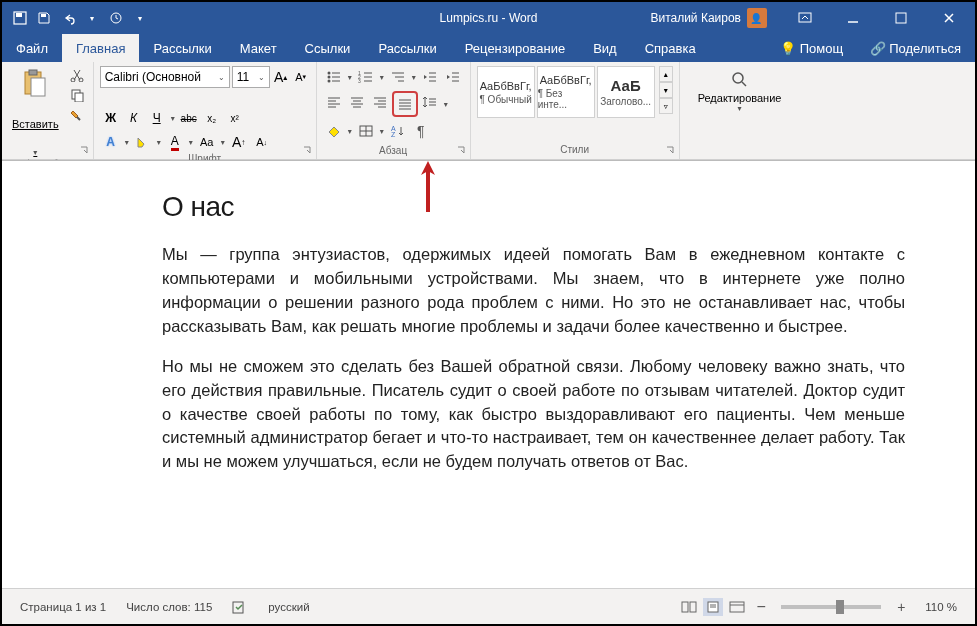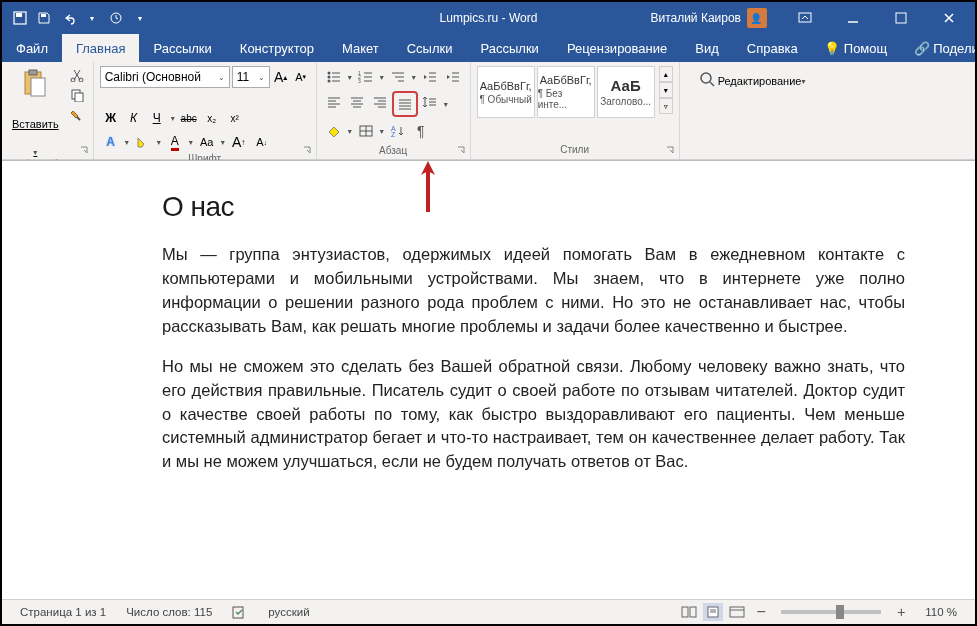--- a/index.html
+++ b/index.html
@@ -44,31 +44,31 @@
 .pbtn.highlighted { border: 2px solid #d04040; border-radius: 4px; width:26px; height:26px; }
 .dd { width: 8px; display: flex; align-items: center; justify-content: center; cursor: pointer; }
 
 .styles-row { display: flex; gap: 2px; }
 .style-box { width: 58px; height: 52px; border: 1px solid #d0d0d0; background: #fff; display: flex; flex-direction: column; align-items: center; justify-content: center; cursor: pointer; font-size: 10px; color: #555; overflow:hidden; }
 .style-sample { font-size: 11px; color: #333; margin-bottom: 2px; }
 .style-box.head .style-sample { font-size: 15px; font-weight: bold; color: #333; }
 .style-arrows { display: flex; flex-direction: column; margin-left: 2px; }
 .sa { width: 14px; height: 16px; border: 1px solid #d0d0d0; display: flex; align-items: center; justify-content: center; cursor: pointer; font-size:8px; }
 
-.edit-group { display: flex; align-items: center; padding: 4px 12px; cursor:pointer; }
+.edit-group { display: flex; flex-direction: column; align-items: center; padding: 4px 12px; cursor:pointer; }
 .edit-icon { width: 20px; height: 20px; margin-bottom: 2px; }
 
 .doc-area { position: relative; height: 440px; overflow: hidden; background: #fff; border-top: 1px solid #bbb; }
 .page { padding: 30px 70px 20px 160px; }
 .heading { font-size: 28px; font-weight: 400; color: #1a1a1a; margin-bottom: 20px; letter-spacing: -0.5px; }
 .para { font-size: 16.5px; line-height: 1.45; color: #222; margin-bottom: 16px; text-align: justify; }
 
 .annotation-arrow { position: absolute; left: 414px; top: -4px; pointer-events: none; }
 
-.statusbar { position: absolute; bottom: 0; left: 0; right: 0; height: 25px; background: #f3f2f1; border-top: 1px solid #d0d0d0; display: flex; align-items: center; font-size: 11.5px; color: #444; padding: 0 8px; }
+.statusbar { position: absolute; bottom: 0; left: 0; right: 0; height: 36px; background: #f3f2f1; border-top: 1px solid #d0d0d0; display: flex; align-items: center; font-size: 11.5px; color: #444; padding: 0 8px; }
 .sb-item { padding: 0 10px; cursor: pointer; }
 .sb-right { margin-left: auto; display: flex; align-items: center; gap: 4px; }
 .zoom-slider { width: 100px; height: 4px; background: #c0c0c0; position: relative; margin: 0 6px; }
 .zoom-thumb { position: absolute; width: 8px; height: 14px; background: #888; top: -5px; left: 55px; }
 .view-btn { width: 20px; height: 18px; display: flex; align-items: center; justify-content: center; cursor: pointer; }
 .view-btn.active { background: #d0d8e8; }
 
 svg { display: block; }
 .chev { font-size: 8px; color: #555; }
 </style>
@@ -130,21 +130,20 @@
           <path d="M2 2l8 8M10 2l-8 8" stroke="#fff" stroke-width="1.5"></path>
         </svg>
       </div>
   </div>
 </div>
 
 <div class="tabs">
   <div class="tab file">Файл</div>
   <div class="tab active">Главная</div>
   <div class="tab">Рассылки</div>
-  <div class="tab">Конструктор</div>
   <div class="tab">Макет</div>
   <div class="tab">Ссылки</div>
   <div class="tab">Рассылки</div>
   <div class="tab">Рецензирование</div>
   <div class="tab">Вид</div>
   <div class="tab">Справка</div>
   <div class="tabs-right">
     <div class="tab">
         <span class="tab-icon">💡</span>
         <span>Помощ</span>

